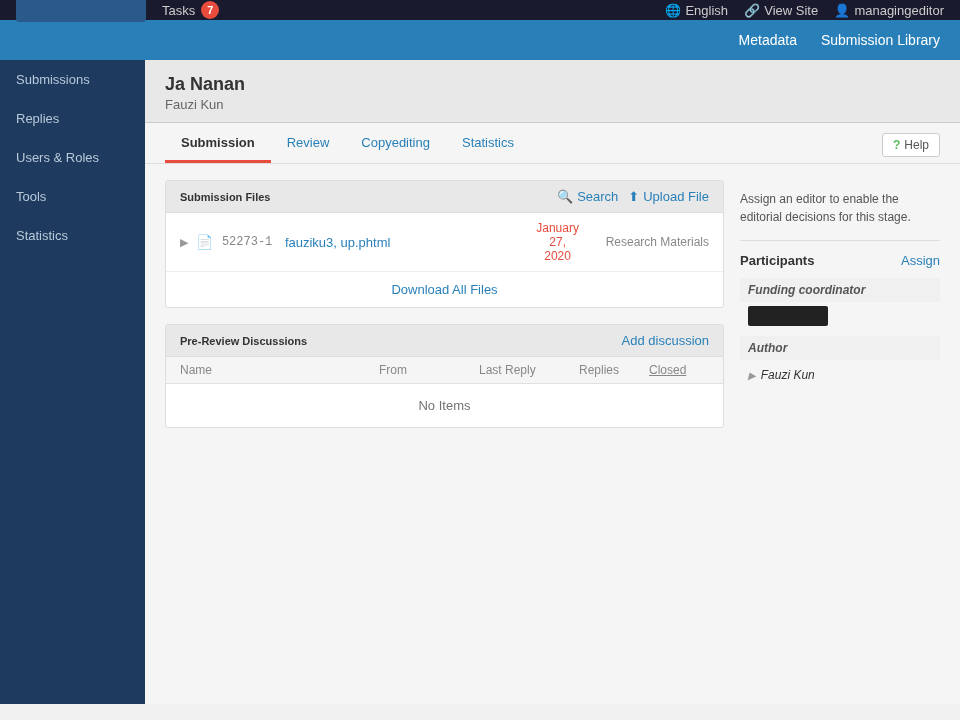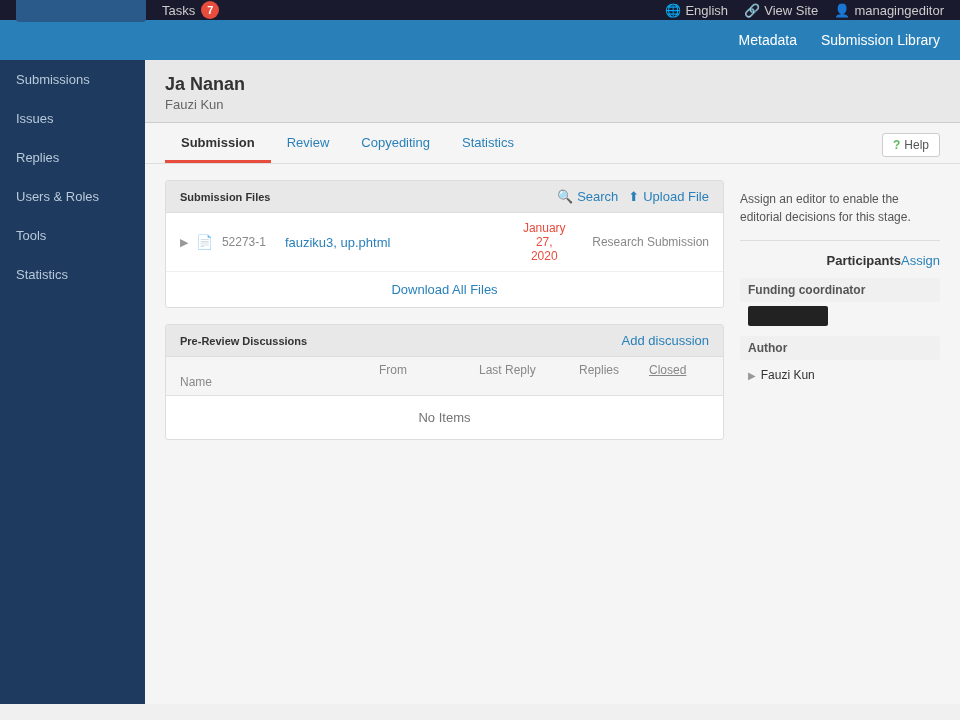--- a/index.html
+++ b/index.html
@@ -134,42 +134,42 @@
     
     .file-row {
       display: flex;
       align-items: center;
       padding: 8px 14px;
       border-bottom: 1px solid #eee;
       gap: 8px;
     }
     .file-expand { color: #999; cursor: pointer; font-size: 11px; }
     .file-icon { color: #aaa; font-size: 14px; }
-    .file-id { color: #888; font-size: 12px; min-width: 55px; }
+    .file-id { color: #888; font-size: 12px; min-width: 55px; font-family: Liberation Mono, monospace; }
     .file-name { color: #2980b9; cursor: pointer; flex: 1; }
     .file-date { color: #e74c3c; font-size: 12px; min-width: 80px; text-align: center; }
     .file-type { color: #888; font-size: 12px; }
 
     .download-all {
       padding: 10px 14px;
       text-align: center;
     }
     .download-all a { color: #2980b9; font-size: 13px; text-decoration: none; cursor: pointer; }
 
     
     .discussions-table { width: 100%; }
     .discussions-table-header {
       display: flex;
       padding: 6px 14px;
       background: #f5f5f5;
       border-bottom: 1px solid #e0e0e0;
       font-size: 12px;
       color: #888;
     }
-    .discussions-table-header .col-name { flex: 1; margin-top: 12px; }
+    .discussions-table-header .col-name { flex: 1; }
     .discussions-table-header .col-from { width: 100px; }
     .discussions-table-header .col-reply { width: 100px; }
     .discussions-table-header .col-replies { width: 70px; }
     .discussions-table-header .col-closed { width: 60px; text-decoration: underline; }
     .no-items {
       padding: 14px;
       text-align: center;
       color: #737373;
       font-size: 13px;
     }
@@ -181,27 +181,27 @@
       padding: 10px 0 14px;
       border-bottom: 1px solid #ddd;
       margin-bottom: 12px;
       line-height: 1.5;
     }
 
     .participants-panel { }
     .participants-header {
       display: flex;
       align-items: center;
-      justify-content: flex-end;
+      justify-content: space-between;
       margin-bottom: 10px;
     }
     .participants-title { font-weight: bold; font-size: 13px; color: #333; }
     .assign-link { color: #2980b9; font-size: 13px; cursor: pointer; }
 
-    .participant-group { margin-bottom: 10px; }
+    .participant-group { margin-bottom: 10px; font-style: italic; }
     .participant-group-title {
       font-size: 12px;
       font-weight: bold;
       color: #555;
       background: #f0f0f0;
       padding: 5px 8px;
       border-radius: 2px;
       margin-bottom: 4px;
     }
     .participant-redacted {
@@ -258,23 +258,20 @@
   <a>Submission Library</a>
 </div>
 
 <div class="main-layout">
 
   <div class="sidebar">
     <div class="sidebar-item">
       <span>Submissions</span>
     </div>
     <div class="sidebar-item">
-      <span>Issues</span>
-    </div>
-    <div class="sidebar-item">
       <span>Replies</span>
     </div>
     <div class="sidebar-item">
       <span>Users &amp; Roles</span>
     </div>
     <div class="sidebar-item">
       <span>Tools</span>
     </div>
     <div class="sidebar-item">
       <span>Statistics</span>
@@ -327,21 +324,21 @@
               </a>
             </div>
           </div>
 
           <div class="file-row">
             <span class="file-expand">▶</span>
             <span class="file-icon">📄</span>
             <span class="file-id">52273-1</span>
             <span class="file-name">fauziku3, up.phtml</span>
             <span class="file-date">January<br>27,<br>2020</span>
-            <span class="file-type">Research Submission</span>
+            <span class="file-type">Research Materials</span>
           </div>
 
           <div class="download-all">
             <a>Download All Files</a>
           </div>
         </div>
 
         <div class="panel">
           <div class="panel-header">
             <span class="panel-title">Pre-Review Discussions</span>

